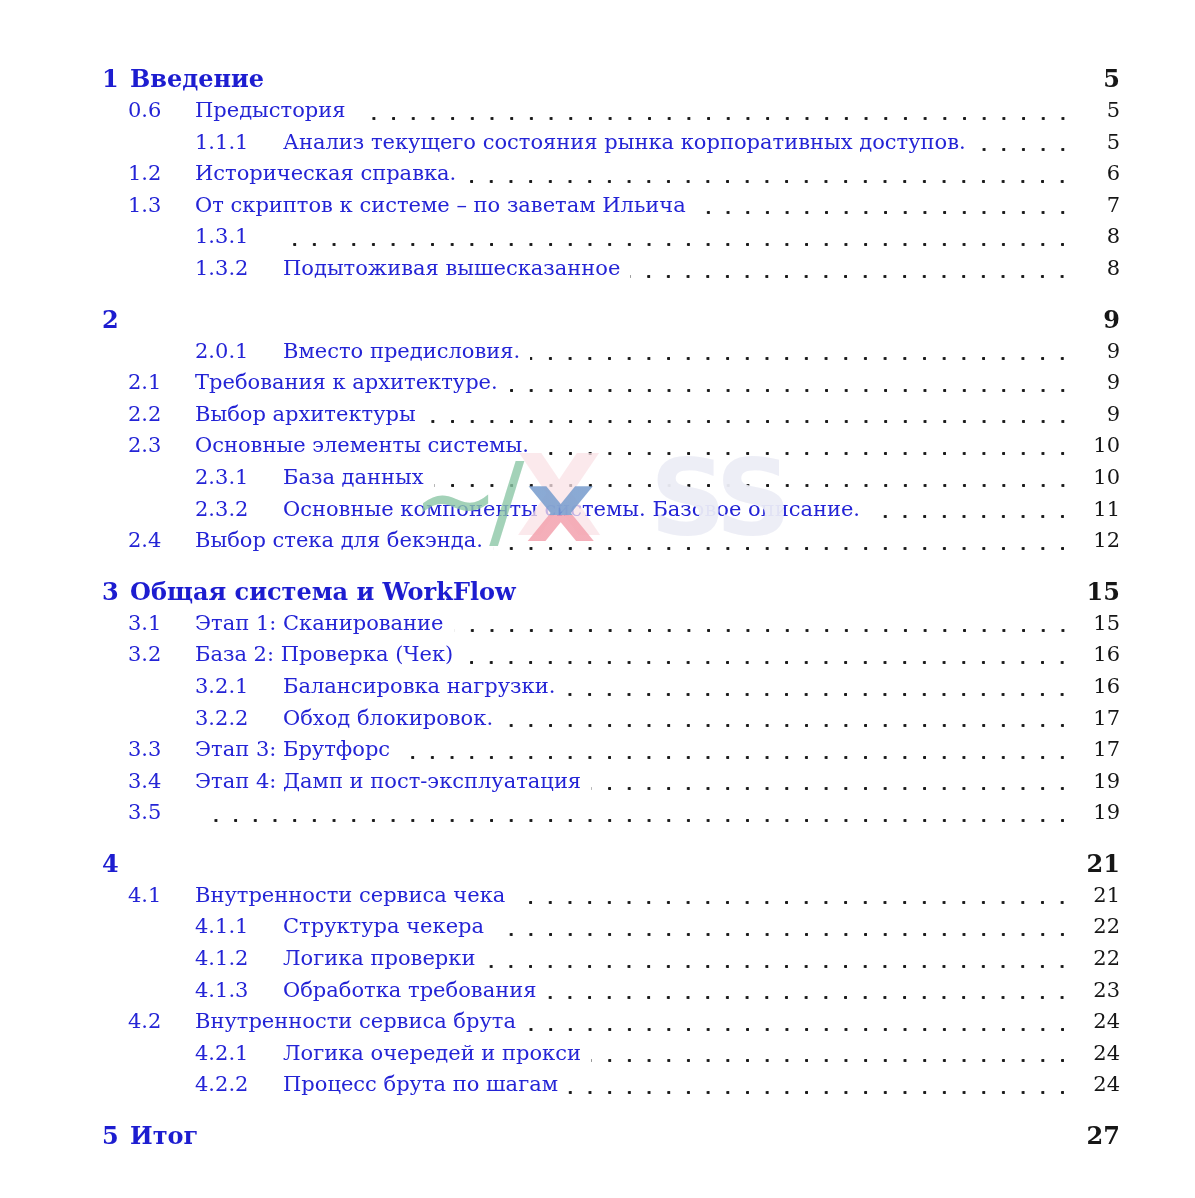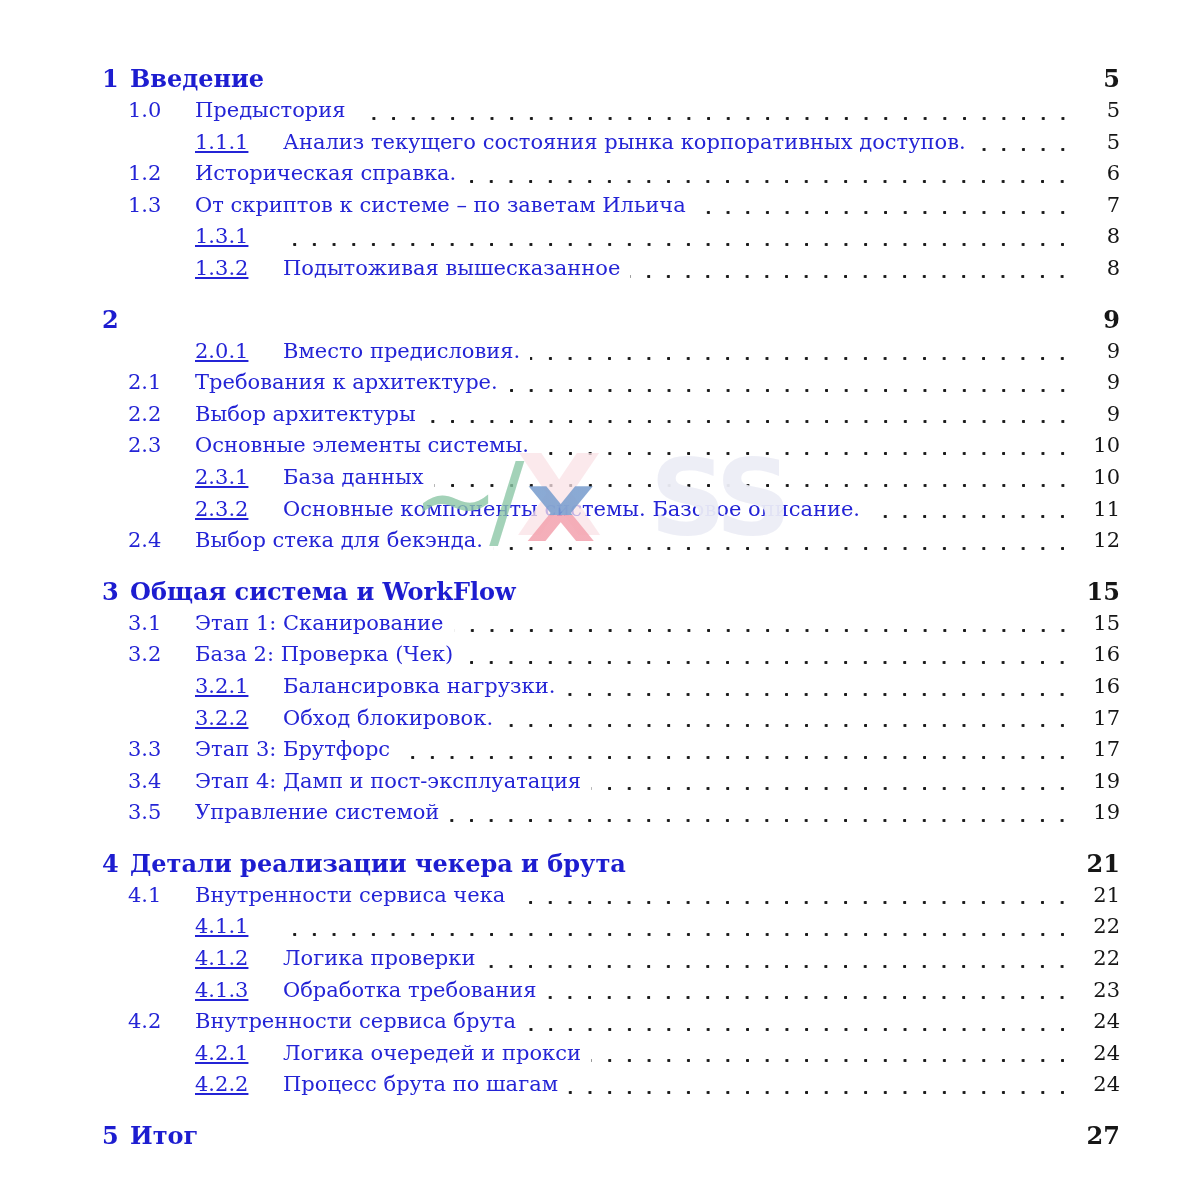--- a/index.html
+++ b/index.html
@@ -13,21 +13,21 @@
     overflow:hidden;
   }
   .sec { margin-top:18px; }
   .sec:first-child { margin-top:0; }
   .row { display:flex; align-items:baseline; line-height:31.6px; font-size:21px; color:#2424d6; }
   .row.l1 { font-size:24px; font-weight:bold; line-height:33px; color:#1d1dd0; }
   .l1 .num { flex:0 0 28px; }
   .row.l2 { margin-left:26px; }
   .l2 .num { flex:0 0 67px; }
   .row.l3 { margin-left:93px; }
-  .l3 .num { flex:0 0 88px;text-decoration:underline; }
+  .l3 .num { flex:0 0 88px; }
   .title { white-space:nowrap; }
   .leader {
     flex:1 1 auto; min-width:10px;
     align-self:flex-end;
     height:5px; margin:0 4px 6px 10px;
     background-image:radial-gradient(circle at 2.5px 2.5px, #1a1a1a 1.35px, rgba(0,0,0,0) 1.75px);
     background-size:19.7px 5px;
     background-repeat:repeat-x;
     background-position:right 6px top 0;
   }
@@ -57,21 +57,21 @@
 <div class="page">
   <div id="toc-root">
       <div class="sec">
         <div class="row l1">
           <span class="num">1</span>
           <span class="title">Введение</span>
           <span class="spacer"></span>
           <span class="pg">5</span>
         </div>
         <div class="row l2">
-          <span class="num">1.0</span>
+          <span class="num">0.6</span>
           <span class="title">Предыстория</span>
           <span class="leader"></span>
           <span class="pg">5</span>
         </div>
         <div class="row l3">
           <span class="num">1.1.1</span>
           <span class="title">Анализ текущего состояния рынка корпоративных доступов.</span>
           <span class="leader"></span>
           <span class="pg">5</span>
         </div>
@@ -186,40 +186,39 @@
           <span class="pg">17</span>
         </div>
         <div class="row l2">
           <span class="num">3.4</span>
           <span class="title">Этап 4: Дамп и пост-эксплуатация</span>
           <span class="leader"></span>
           <span class="pg">19</span>
         </div>
         <div class="row l2">
           <span class="num">3.5</span>
-          <span class="title">Управление системой</span>
           <span class="leader"></span>
           <span class="pg">19</span>
         </div>
       </div>
       <div class="sec">
         <div class="row l1">
           <span class="num">4</span>
-          <span class="title">Детали реализации чекера и брута</span>
           <span class="spacer"></span>
           <span class="pg">21</span>
         </div>
         <div class="row l2">
           <span class="num">4.1</span>
           <span class="title">Внутренности сервиса чека</span>
           <span class="leader"></span>
           <span class="pg">21</span>
         </div>
         <div class="row l3">
           <span class="num">4.1.1</span>
+          <span class="title">Структура чекера</span>
           <span class="leader"></span>
           <span class="pg">22</span>
         </div>
         <div class="row l3">
           <span class="num">4.1.2</span>
           <span class="title">Логика проверки</span>
           <span class="leader"></span>
           <span class="pg">22</span>
         </div>
         <div class="row l3">

